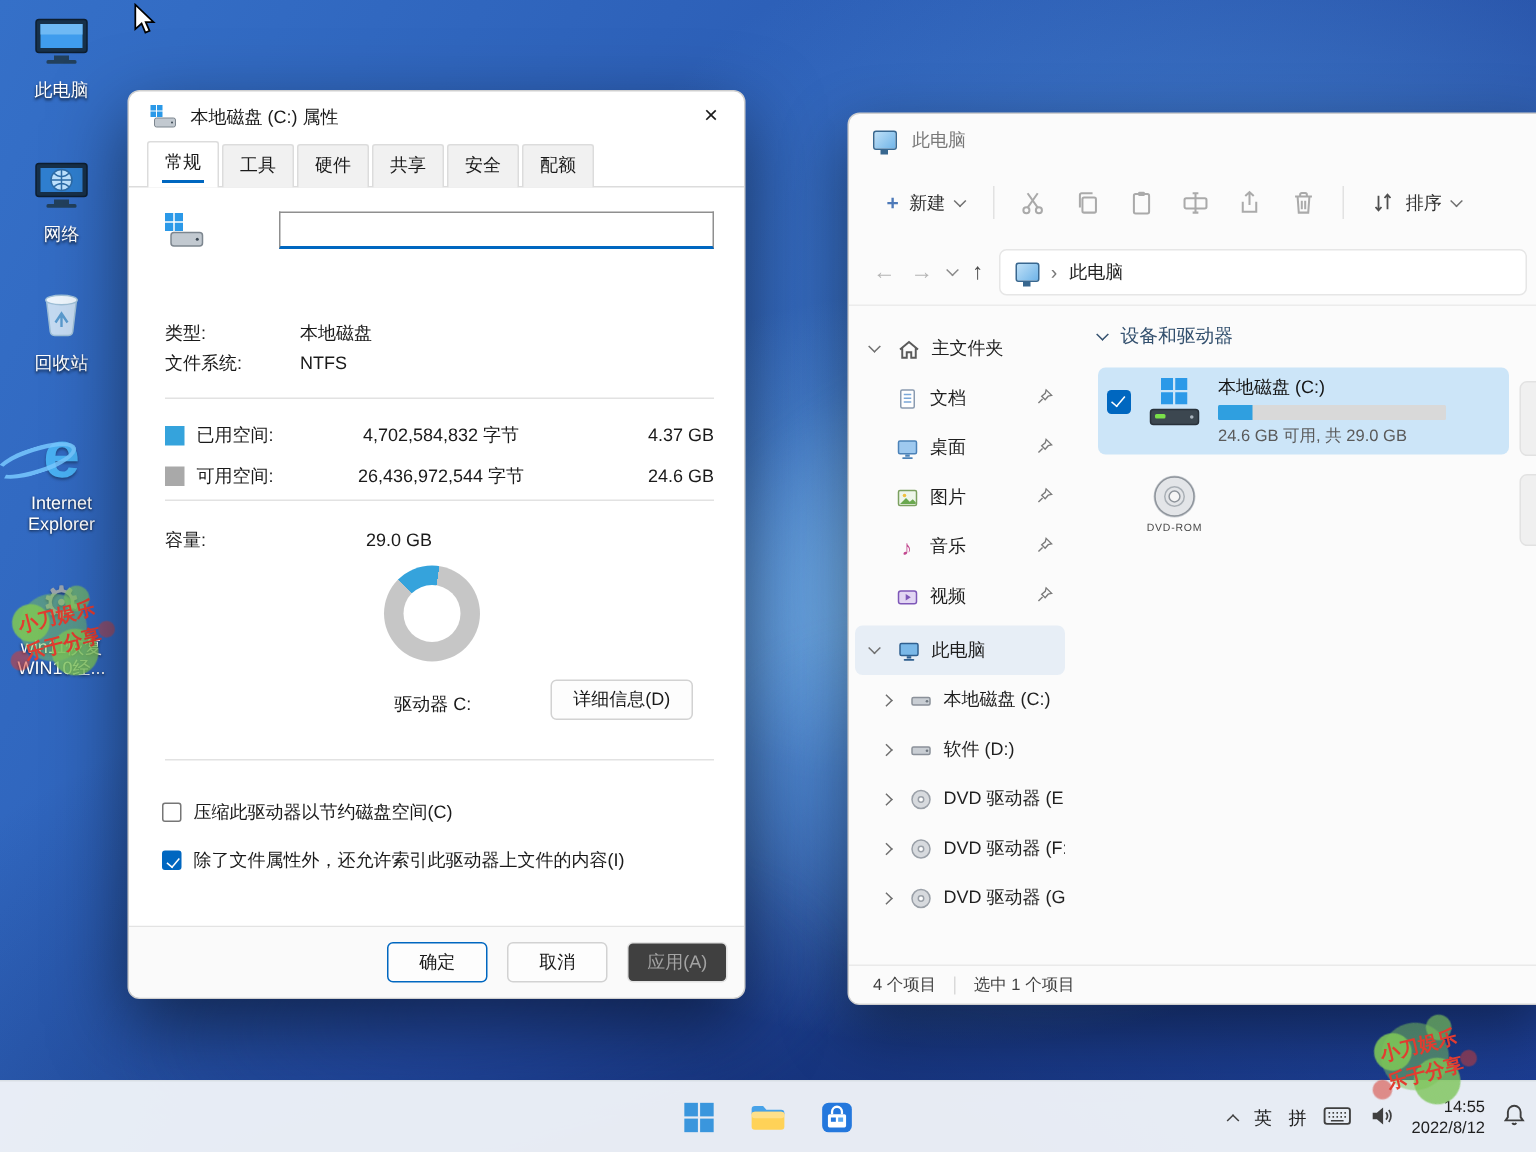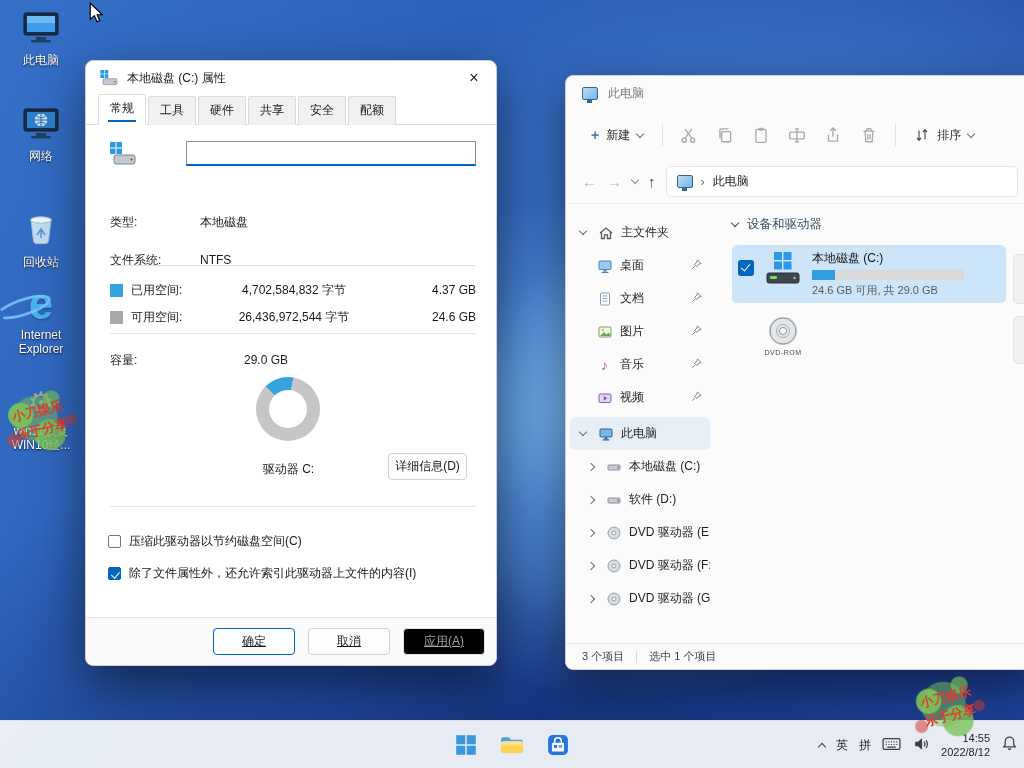--- a/index.html
+++ b/index.html
@@ -150,36 +150,36 @@
   .sq { width:13px; height:13px; margin-right:8px; flex:none; }
   .sq.used { background:#35a3dc; }
   .sq.free { background:#a9a9a9; }
   .pb { flex:1; text-align:center; }
   .pg { width:88px; text-align:right; flex:none; }
   .hsep { position:absolute; left:24px; right:20px; height:1px; background:#e2e2e2; }
   .donut { position:absolute; left:170px; top:252px; width:64px; height:64px; border-radius:50%;
            background:#c6c6c6; }
   .donut::after { content:""; position:absolute; inset:13px; background:#fff; border-radius:50%; }
   .dcap { position:absolute; top:336px; left:130px; width:145px; text-align:center; }
-  .dbtn { position:absolute; top:328px; left:302px; width:79px; height:27px; }
+  .dbtn { position:absolute; top:328px; left:281px; width:95px; height:27px; }
   .btn { display:flex; align-items:center; justify-content:center; background:#fdfdfd;
          border:1px solid #d2d2d2; border-radius:4px; font-size:12px; color:#1a1a1a; }
   .btn.primary { border-color:#0067c0; }
-  .btn.disabled { color:#a3a3a3; background:#000000; border-color:#e2e2e2; }
+  .btn.disabled { color:#a3a3a3; background:#404040; border-color:#e2e2e2; }
   .cbrow { position:absolute; left:22px; display:flex; align-items:center; gap:8px; right:14px; }
   .check { width:13px; height:13px; border:1px solid #767676; border-radius:2px; background:#fff;
            flex:none; }
   .check.on { background:#0067c0; border-color:#0067c0; position:relative; }
   .check.on::after { content:""; position:absolute; left:4px; top:1.5px; width:3.5px; height:7px;
                      border:solid #fff; border-width:0 1.6px 1.6px 0; transform:rotate(40deg); }
   .cb-label { white-space:nowrap; overflow:hidden; }
   .dlg-footer { position:absolute; left:0; right:0; bottom:0; height:48px; background:#fafafa;
                 border-top:1px solid #e3e3e3; border-radius:0 0 8px 8px; display:flex;
                 align-items:center; justify-content:flex-end; gap:13px; padding-right:11px; }
-  .dlg-footer .btn { width:82px; height:27px;text-decoration:underline; }
+  .dlg-footer .btn { width:67px; height:27px; }
 
   
   .taskbar { position:absolute; left:0; right:0; bottom:0; height:48px;
              background:rgba(242,246,250,.95); border-top:1px solid #d9dfe5; z-index:40; }
   .tb-center { position:absolute; left:50%; transform:translateX(-50%); height:48px;
                display:flex; align-items:center; gap:6px; }
   .tb-btn { width:40px; height:40px; border-radius:5px; display:flex; align-items:center;
             justify-content:center; }
   .tb-tray { position:absolute; right:6px; top:0; height:48px; display:flex; align-items:center;
              gap:11px; color:#1f1f1f; }
@@ -217,21 +217,21 @@
       <rect x="6" y="6" width="28" height="16" fill="#2f7fd0"></rect>
       <circle cx="20" cy="14" r="7" fill="#bfe3ff" stroke="#2d6ca8"></circle>
       <path d="M13 14 H27 M20 7 V21 M15 9.5 C18 12.5 22 12.5 25 9.5 M15 18.5 C18 15.5 22 15.5 25 18.5" fill="none" stroke="#2d6ca8" stroke-width="1"></path>
       <rect x="15" y="27" width="10" height="3" fill="#22405c"></rect>
       <rect x="10" y="30" width="20" height="2.5" rx="1" fill="#22405c"></rect>
     </svg>
   </span>
   <span class="lbl">网络</span>
 </div>
 
-<div class="dicon" style="top:208px">
+<div class="dicon" style="top:188px">
   <span>
     <svg width="40" height="40" viewBox="0 0 40 40">
       <path d="M10 12 h20 l-2.5 21 a3 3 0 0 1 -3 2.6 h-9 a3 3 0 0 1 -3 -2.6 Z" fill="rgba(223,238,250,.85)" stroke="#9fc0d8"></path>
       <ellipse cx="20" cy="12" rx="10.5" ry="3.2" fill="#eef6fd" stroke="#9fc0d8"></ellipse>
       <path d="M16 27 l4 -6 4 6 M20 21 v9" fill="none" stroke="#5a9bcf" stroke-width="1.6"></path>
     </svg>
   </span>
   <span class="lbl">回收站</span>
 </div>
 
@@ -337,41 +337,41 @@
           <svg width="16" height="16" viewBox="0 0 16 16" fill="none" stroke="#5a5a5a" stroke-width="1.3">
             <path d="M2 8 L8 3 L14 8 M3.5 7 V13.5 H6.5 V9.8 H9.5 V13.5 H12.5 V7"></path>
           </svg>
         </span>
         <span class="sb-label">主文件夹</span>
       </div>
 
       <div class="sb-row lv1">
         <span class="sb-ic">
           <svg width="16" height="16" viewBox="0 0 16 16">
+            <rect x="3.5" y="2" width="9" height="12" rx="1" fill="#fff" stroke="#8a9bb0"></rect>
+            <path d="M5.5 5 h5 M5.5 7.5 h5 M5.5 10 h5" stroke="#7aa7d8" stroke-width="1"></path>
+          </svg>
+        </span>
+        <span class="sb-label">文档</span>
+        <span class="pin">
+          <svg width="11" height="11" viewBox="0 0 12 12" fill="none" stroke="#7a7a7a" stroke-width="1">
+            <path d="M7 1 L11 5 L8.5 5.6 L6.3 8.2 L3.8 5.7 L6.4 3.5 Z M4.4 7.6 L1.4 10.6"></path>
+          </svg>
+        </span>
+      </div>
+
+      <div class="sb-row lv1">
+        <span class="sb-ic">
+          <svg width="16" height="16" viewBox="0 0 16 16">
             <rect x="2" y="3" width="12" height="8.5" rx="1" fill="#9ec9ef" stroke="#4b82b8"></rect>
             <rect x="6.5" y="12" width="3" height="1.5" fill="#4b82b8"></rect>
             <rect x="4.5" y="13.8" width="7" height="1.2" rx=".5" fill="#4b82b8"></rect>
           </svg>
         </span>
         <span class="sb-label">桌面</span>
-        <span class="pin">
-          <svg width="11" height="11" viewBox="0 0 12 12" fill="none" stroke="#7a7a7a" stroke-width="1">
-            <path d="M7 1 L11 5 L8.5 5.6 L6.3 8.2 L3.8 5.7 L6.4 3.5 Z M4.4 7.6 L1.4 10.6"></path>
-          </svg>
-        </span>
-      </div>
-
-      <div class="sb-row lv1">
-        <span class="sb-ic">
-          <svg width="16" height="16" viewBox="0 0 16 16">
-            <rect x="3.5" y="2" width="9" height="12" rx="1" fill="#fff" stroke="#8a9bb0"></rect>
-            <path d="M5.5 5 h5 M5.5 7.5 h5 M5.5 10 h5" stroke="#7aa7d8" stroke-width="1"></path>
-          </svg>
-        </span>
-        <span class="sb-label">文档</span>
         <span class="pin">
           <svg width="11" height="11" viewBox="0 0 12 12" fill="none" stroke="#7a7a7a" stroke-width="1">
             <path d="M7 1 L11 5 L8.5 5.6 L6.3 8.2 L3.8 5.7 L6.4 3.5 Z M4.4 7.6 L1.4 10.6"></path>
           </svg>
         </span>
       </div>
 
 
       <div class="sb-row lv1">
         <span class="sb-ic">
@@ -534,21 +534,21 @@
           <span class="disc-label">DVD-ROM</span>
         </span>
       </div>
     </div>
   </div>
 
   <div class="cutoff" style="top:178px;left:447px;height:50px"></div>
   <div class="cutoff" style="top:240px;left:447px;height:48px"></div>
 
   <div class="ex-status">
-    <span>3 个项目</span>
+    <span>4 个项目</span>
     <span class="st-div"></span>
     <span>选中 1 个项目</span>
   </div>
 </div>
 
 <div class="dlg">
   <div class="dlg-title">
     <svg width="18" height="16" viewBox="0 0 26 24">
       <rect x="0" y="0" width="5.5" height="5.5" fill="#2b99e8"></rect>
       <rect x="6.5" y="0" width="5.5" height="5.5" fill="#2b99e8"></rect>
@@ -583,21 +583,21 @@
         <rect x="4" y="13" width="21" height="9" rx="2" fill="#c2c9d0" stroke="#7d868f"></rect>
         <circle cx="21.5" cy="17.5" r="1" fill="#3c4853"></circle>
       </svg>
       <input type="text" value="" style="">
     </div>
 
     <div class="prow" style="top:88px">
       <span class="pl">类型:</span>
       <span>本地磁盘</span>
     </div>
-    <div class="prow" style="top:126px">
+    <div class="prow" style="top:108px">
       <span class="pl">文件系统:</span>
       <span>NTFS</span>
     </div>
 
     <div class="hsep" style="top:140px"></div>
 
     <div class="prow" style="top:156px">
       <span class="sq used"></span>
       <span class="pl2">已用空间:</span>
       <span class="pb">4,702,584,832 字节</span>

